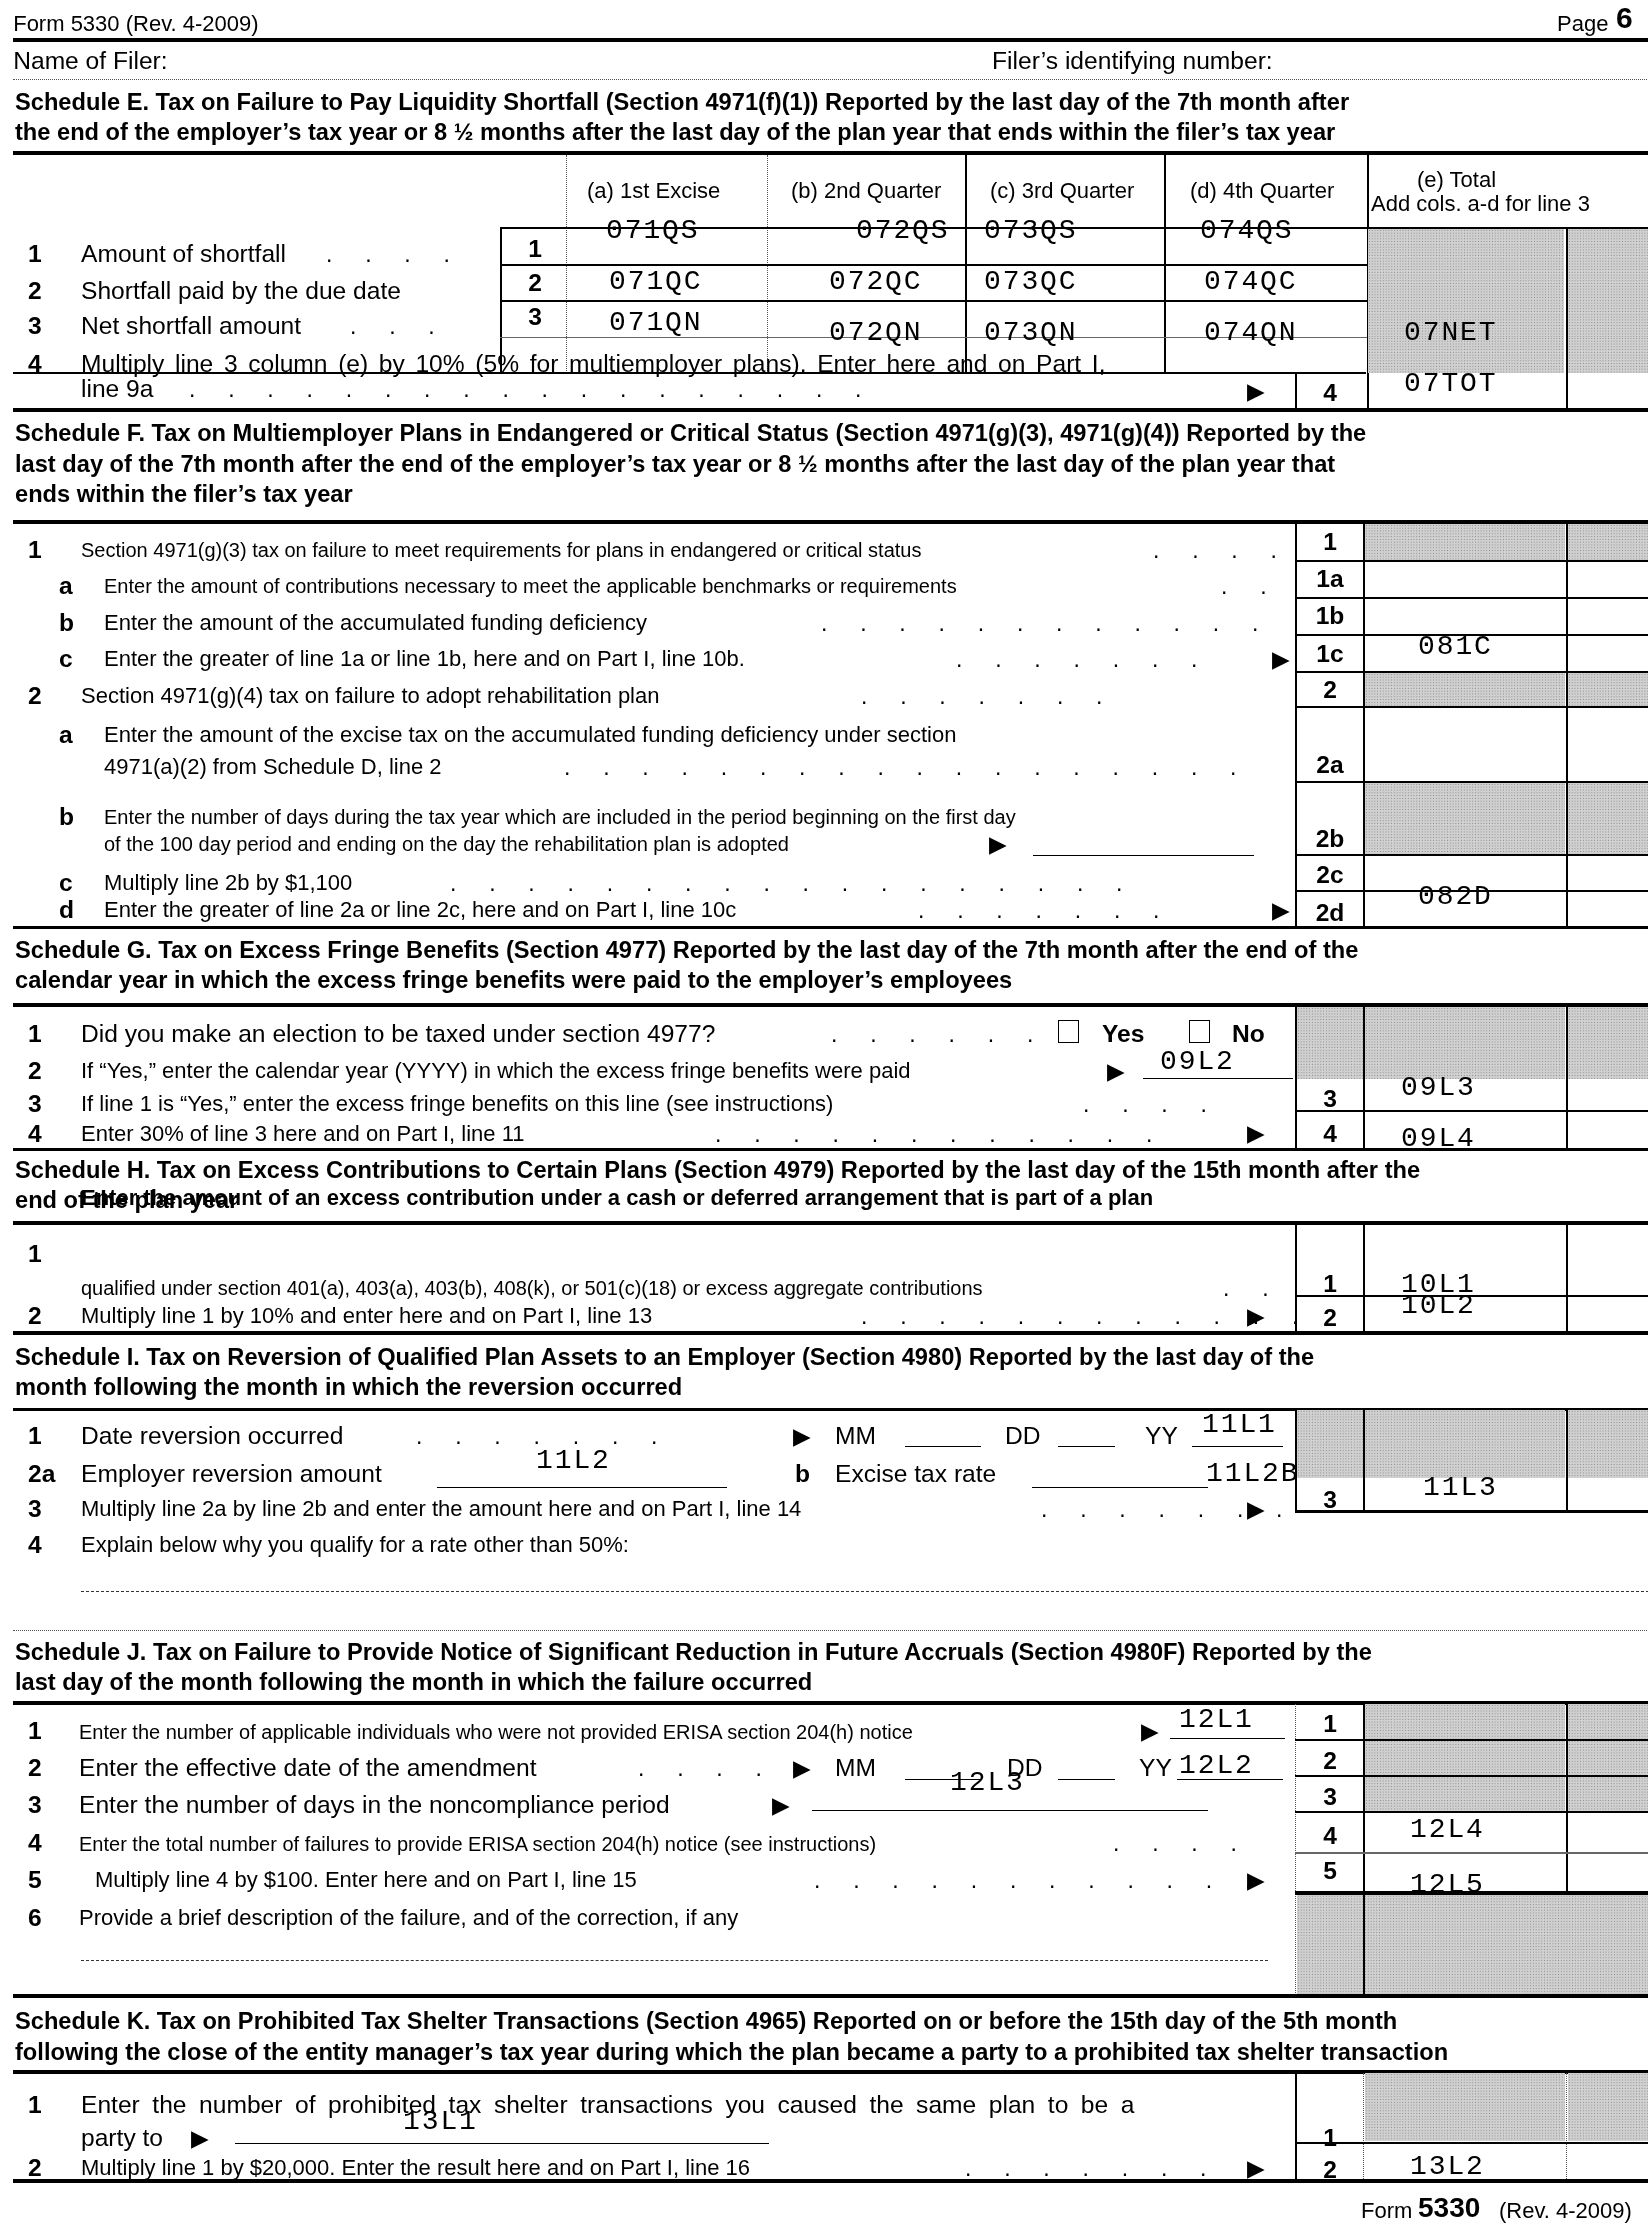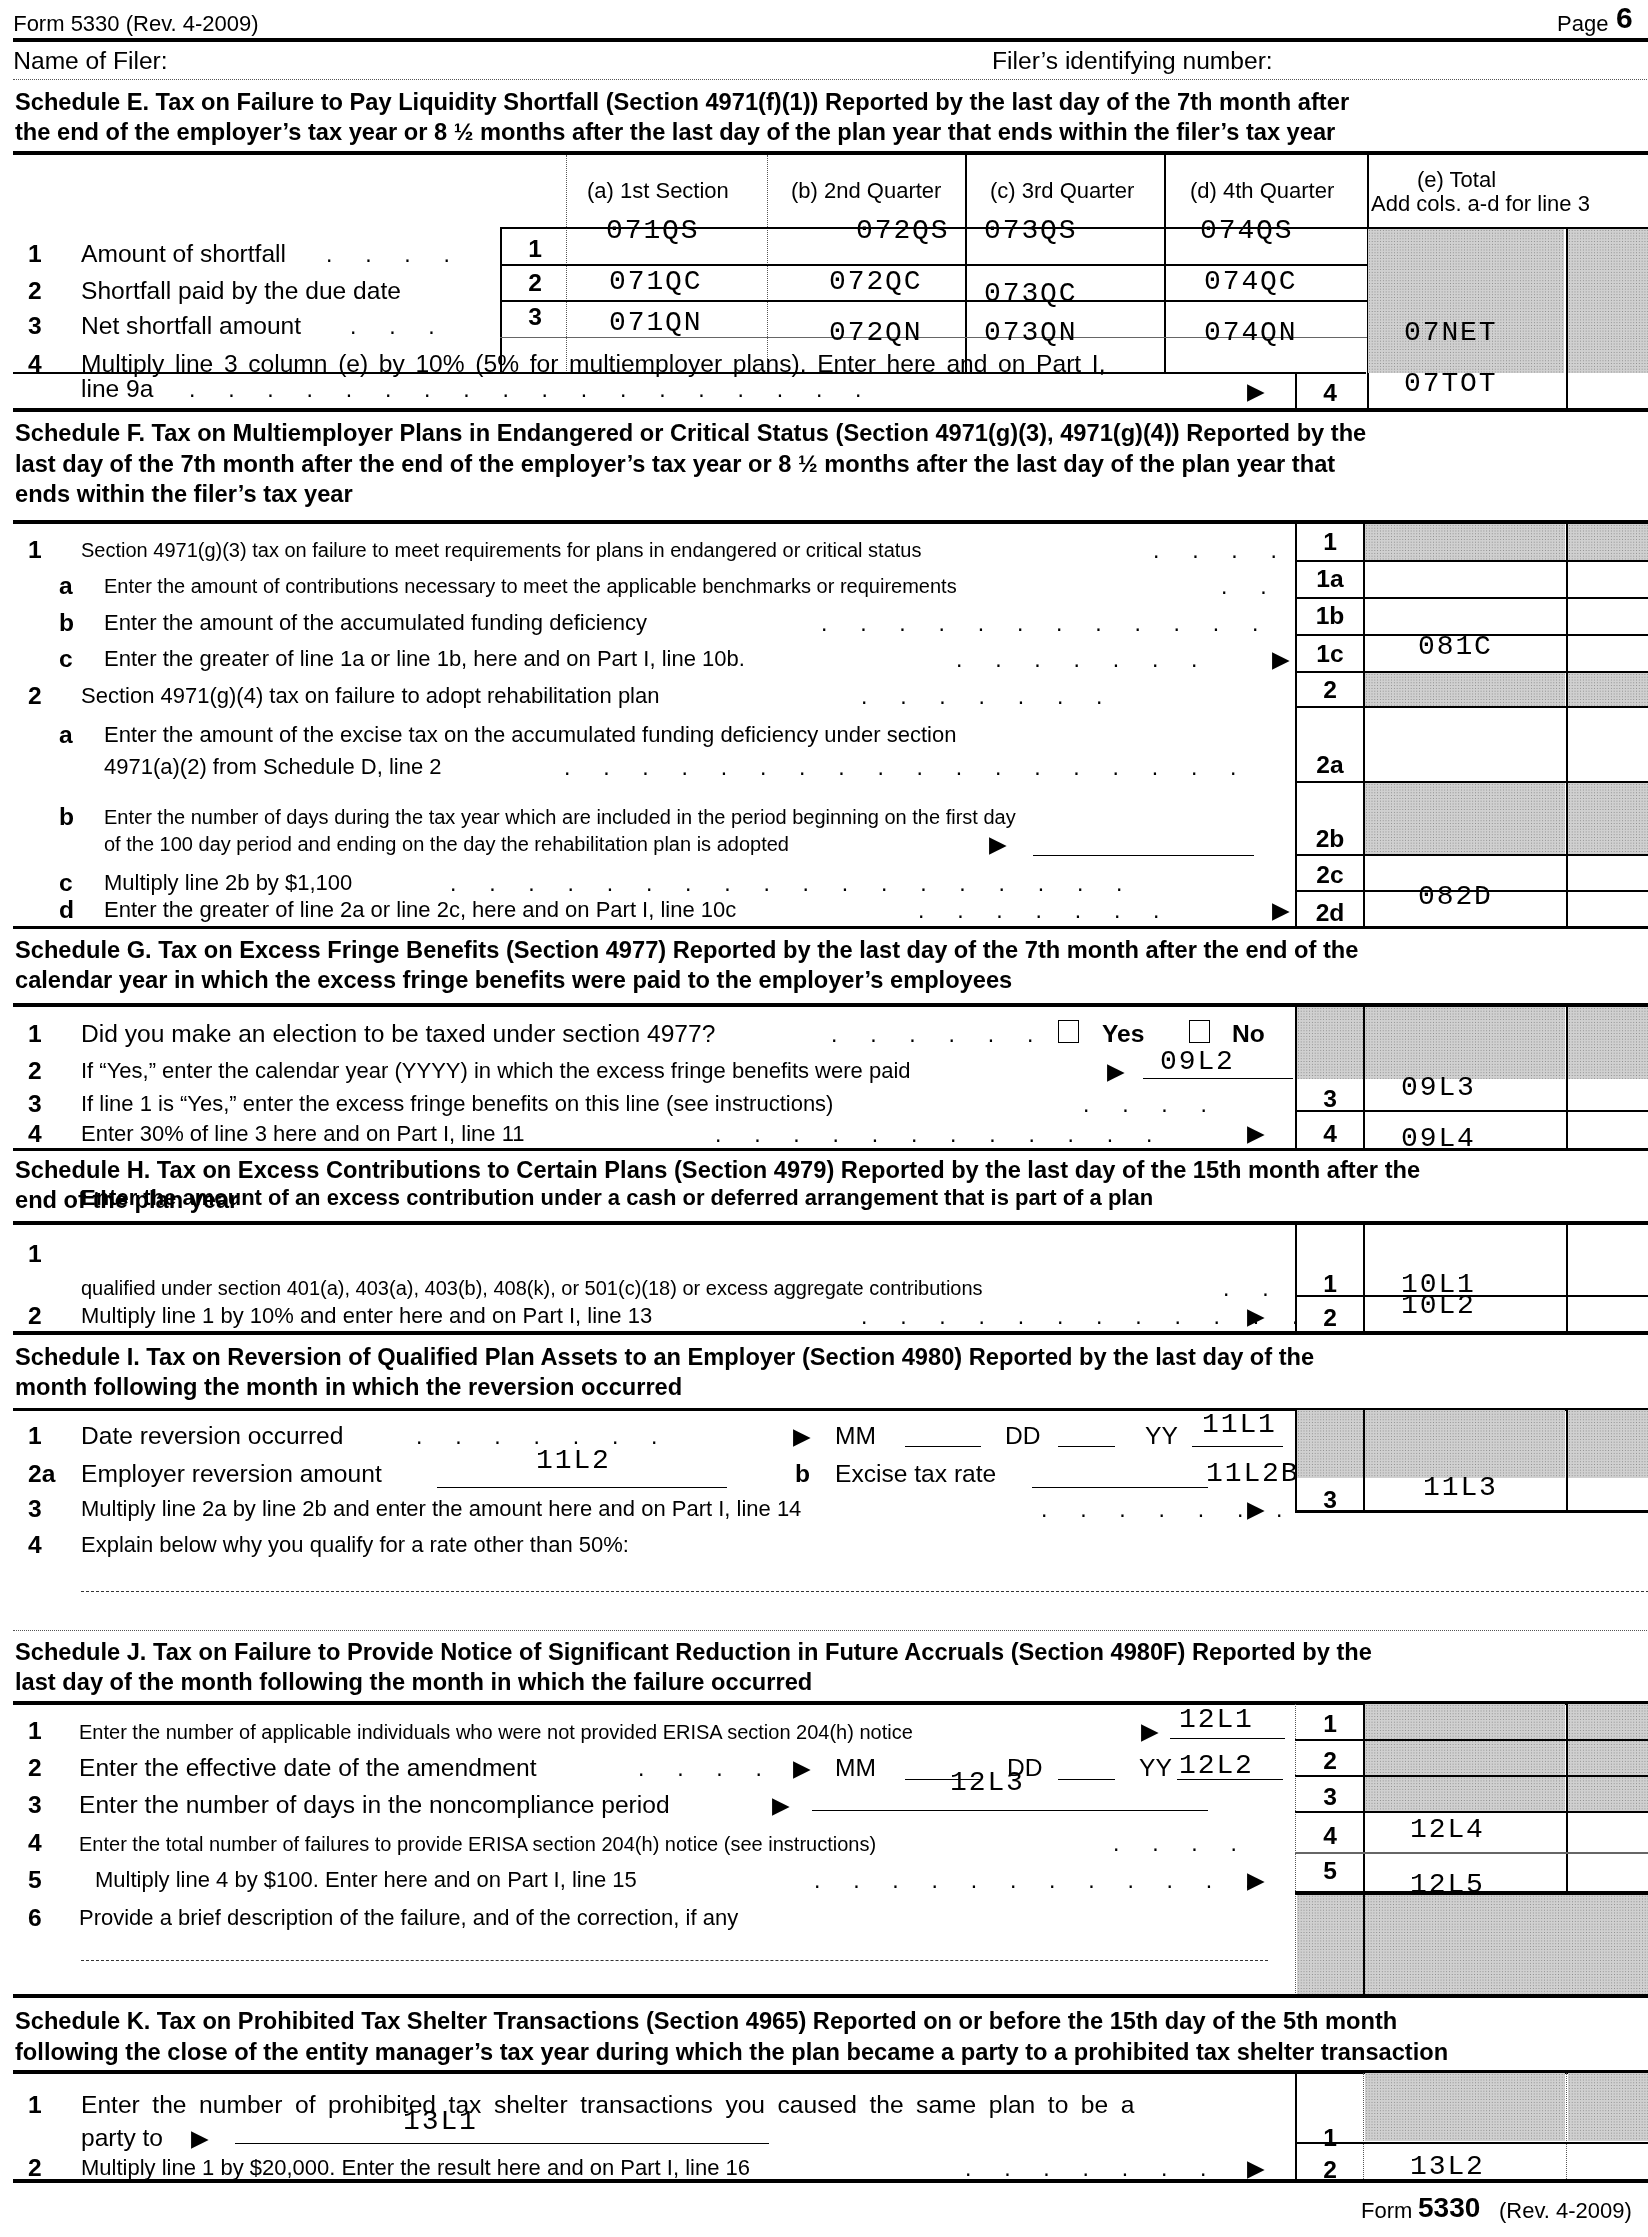--- a/index.html
+++ b/index.html
@@ -37,21 +37,21 @@
 <div class="hl" style="top:38px;height:3.8px;"></div>
 <div class="t" style="left:13.2px;top:47px;">Name of Filer:</div>
 <div class="t" style="left:992px;top:47px;">Filer’s identifying number:</div>
 <div class="hd" style="left:13.2px;right:0;top:79px;"></div>
 
 <div>
   <div class="hdr" style="top:87px;">Schedule E. Tax on Failure to Pay Liquidity Shortfall (Section 4971(f)(1)) Reported by the last day of the 7th month after</div>
   <div class="hdr" style="top:117px;">the end of the employer’s tax year or 8 ½  months after the last day of the plan year that ends within the filer’s tax year</div>
   <div class="hl" style="top:151px;height:3.8px;"></div>
 
-  <div class="t sm" style="left:587px;top:177px;">(a) 1st Section</div>
+  <div class="t sm" style="left:587px;top:177px;">(a) 1st Excise</div>
   <div class="t sm" style="left:791px;top:177px;">(b) 2nd Quarter</div>
   <div class="t sm" style="left:990px;top:177px;">(c) 3rd Quarter</div>
   <div class="t sm" style="left:1190px;top:177px;">(d) 4th Quarter</div>
   <div class="t sm" style="left:1417px;top:166px;">(e) Total</div>
   <div class="t sm" style="left:1371px;top:190px;">Add cols. a-d for line 3</div>
 
   <div class="vd" style="left:566px;top:155px;height:218px;"></div>
   <div class="vd" style="left:767px;top:155px;height:218px;"></div>
   <div class="vl" style="left:965px;top:155px;height:218px;"></div>
   <div class="vl" style="left:1164px;top:155px;height:218px;"></div>
@@ -78,21 +78,21 @@
   <div class="mono" style="left:606px;top:216px;">071QS</div>
   <div class="mono" style="left:856px;top:216px;">072QS</div>
   <div class="mono" style="left:984px;top:216px;">073QS</div>
   <div class="mono" style="left:1200px;top:216px;">074QS</div>
 
   <div class="num" style="left:28px;top:277px;">2</div>
   <div class="t" style="left:81px;top:277px;">Shortfall paid by the due date</div>
   <div class="ln" style="left:502px;top:269px;">2</div>
   <div class="mono" style="left:609px;top:267px;">071QC</div>
   <div class="mono" style="left:829px;top:267px;">072QC</div>
-  <div class="mono" style="left:984px;top:267px;margin-top:12px;">073QC</div>
+  <div class="mono" style="left:984px;top:267px;">073QC</div>
   <div class="mono" style="left:1204px;top:267px;">074QC</div>
 
   <div class="num" style="left:28px;top:312px;">3</div>
   <div class="t" style="left:81px;top:312px;">Net shortfall amount</div>
   <div class="dots" style="left:350px;top:312px;">. . .</div>
   <div class="ln" style="left:502px;top:303px;">3</div>
   <div class="mono" style="left:609px;top:308px;">071QN</div>
   <div class="mono" style="left:829px;top:318px;">072QN</div>
   <div class="mono" style="left:984px;top:318px;">073QN</div>
   <div class="mono" style="left:1204px;top:318px;">074QN</div>

